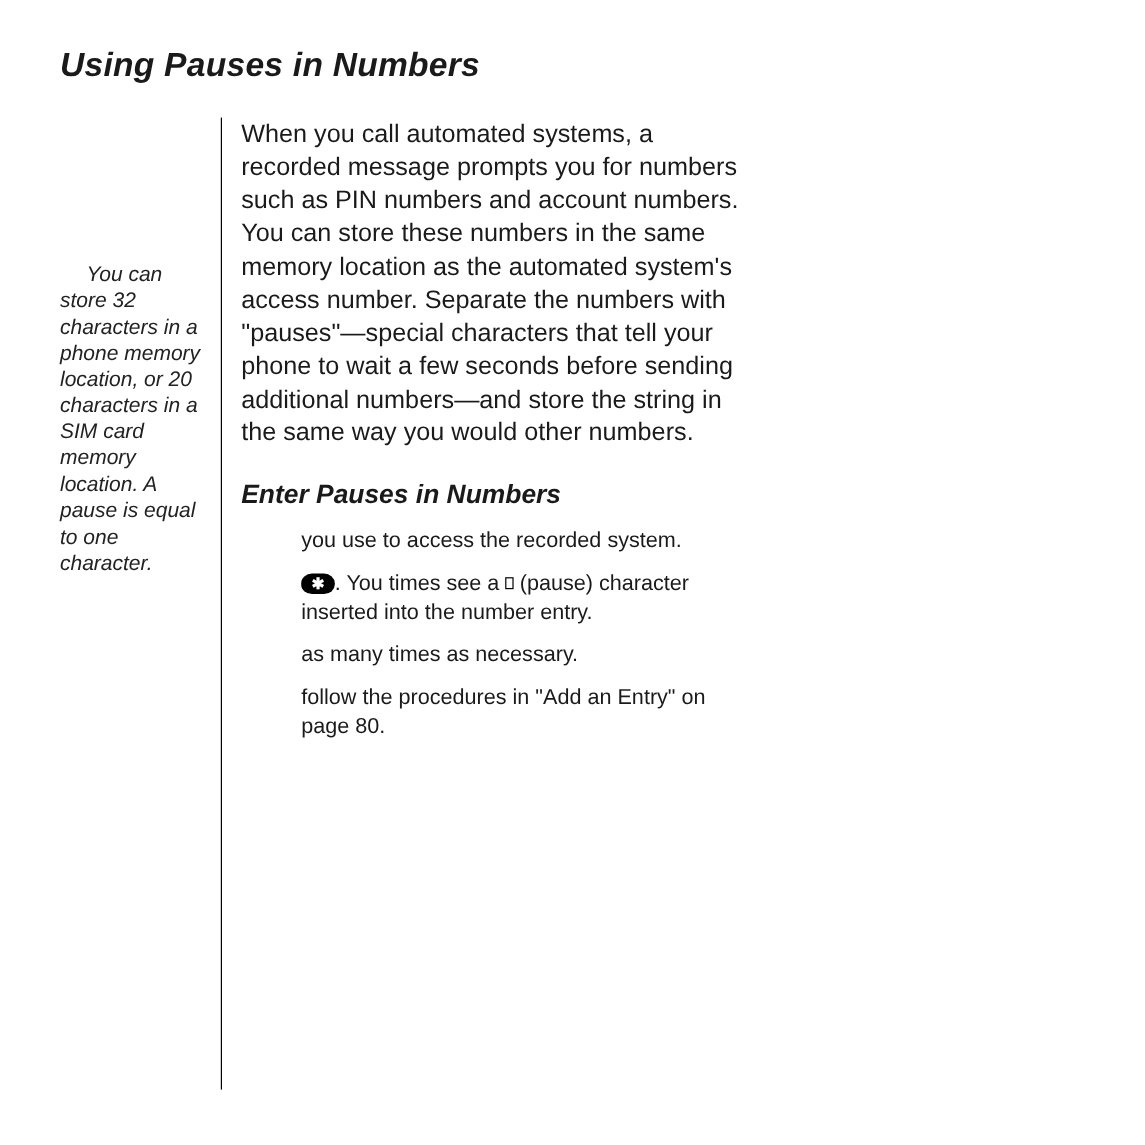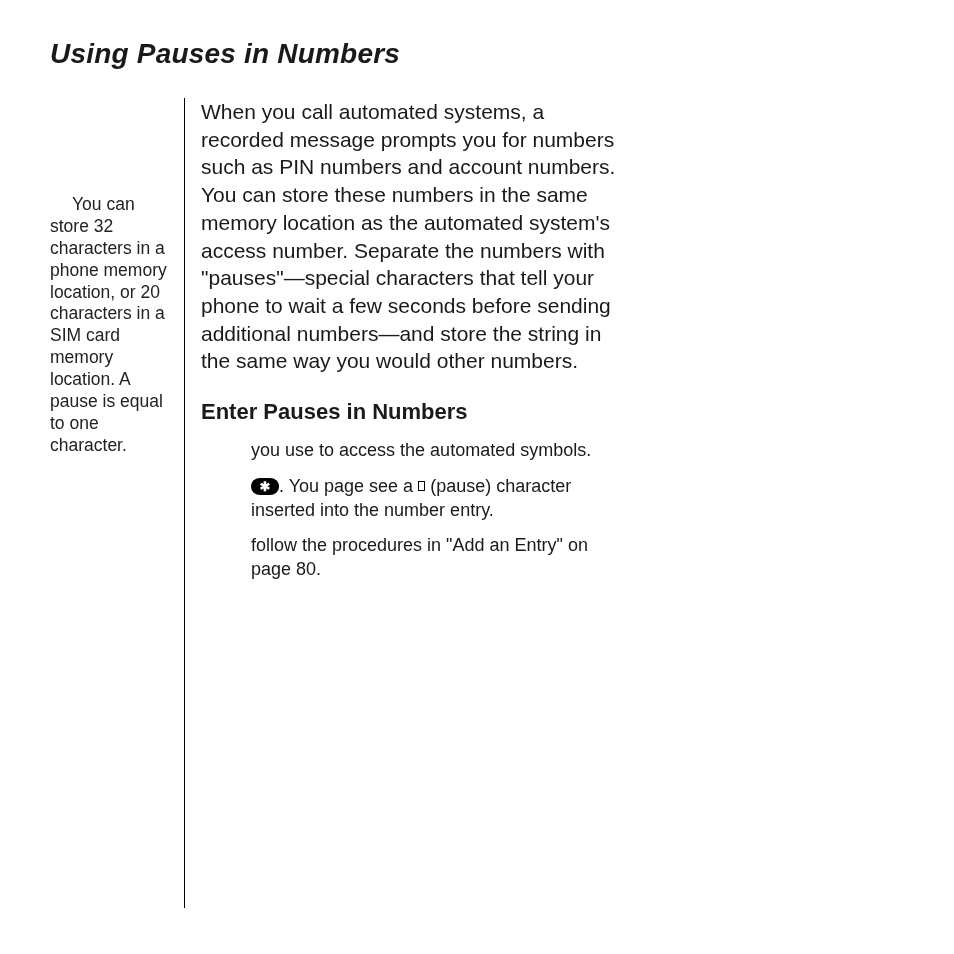--- a/index.html
+++ b/index.html
@@ -29,44 +29,46 @@
     display: flex;
     align-items: stretch;
   }
   .sidebar {
     width: 134px;
     flex: 0 0 134px;
     padding-right: 10px;
     box-sizing: border-box;
   }
   .side-note {
+    font-style: italic;
     font-size: 17.5px;
     line-height: 1.25;
     text-align: left;
-    margin-top: 96px;
+    margin-top: 120px;
     color: #222;
     text-indent: 22px;
   }
   .divider {
     width: 1px;
     background: #000;
     align-self: stretch;
     min-height: 810px;
   }
   .content {
     padding-left: 16px;
     width: 430px;
   }
   .intro {
     font-size: 21px;
     line-height: 1.32;
     margin: 0 0 24px 0;
   }
   .sub-heading {
     font-weight: 700;
+    font-style: italic;
     font-size: 22px;
     margin: 0 0 14px 0;
   }
   .steps {
     padding-left: 50px;
   }
   .step {
     font-size: 18px;
     line-height: 1.32;
     margin-bottom: 12px;
@@ -117,30 +119,33 @@
 
     <main class="content">
 
       <p class="intro">When you call automated systems, a recorded message prompts you for numbers such as PIN numbers and account numbers. You can store these numbers in the same memory location as the automated system's access number. Separate the numbers with "pauses"—special characters that tell your phone to wait a few seconds before sending additional numbers—and store the string in the same way you would other numbers.</p>
 
       <h2 class="sub-heading">Enter Pauses in Numbers</h2>
 
       <div class="steps">
 
         <div class="step">
-          <span> you use to access the automated symbols.</span>
+          <span> you use to access the recorded system.</span>
         </div>
 
         <div class="step">
           <span class="key-btn">
             <span class="key-btn-label">✱</span>
-          </span><span>. You page see a </span><span class="pause-glyph"></span><span> (pause) character inserted into the number entry.</span>
+          </span><span>. You times see a </span><span class="pause-glyph"></span><span> (pause) character inserted into the number entry.</span>
         </div>
 
 
+        <div class="step">
+          <span> as many times as necessary.</span>
+        </div>
 
         <div class="step">
           <span> follow the procedures in "Add an Entry" on page 80.</span>
         </div>
 
       </div>
 
     </main>
 
   </div>

